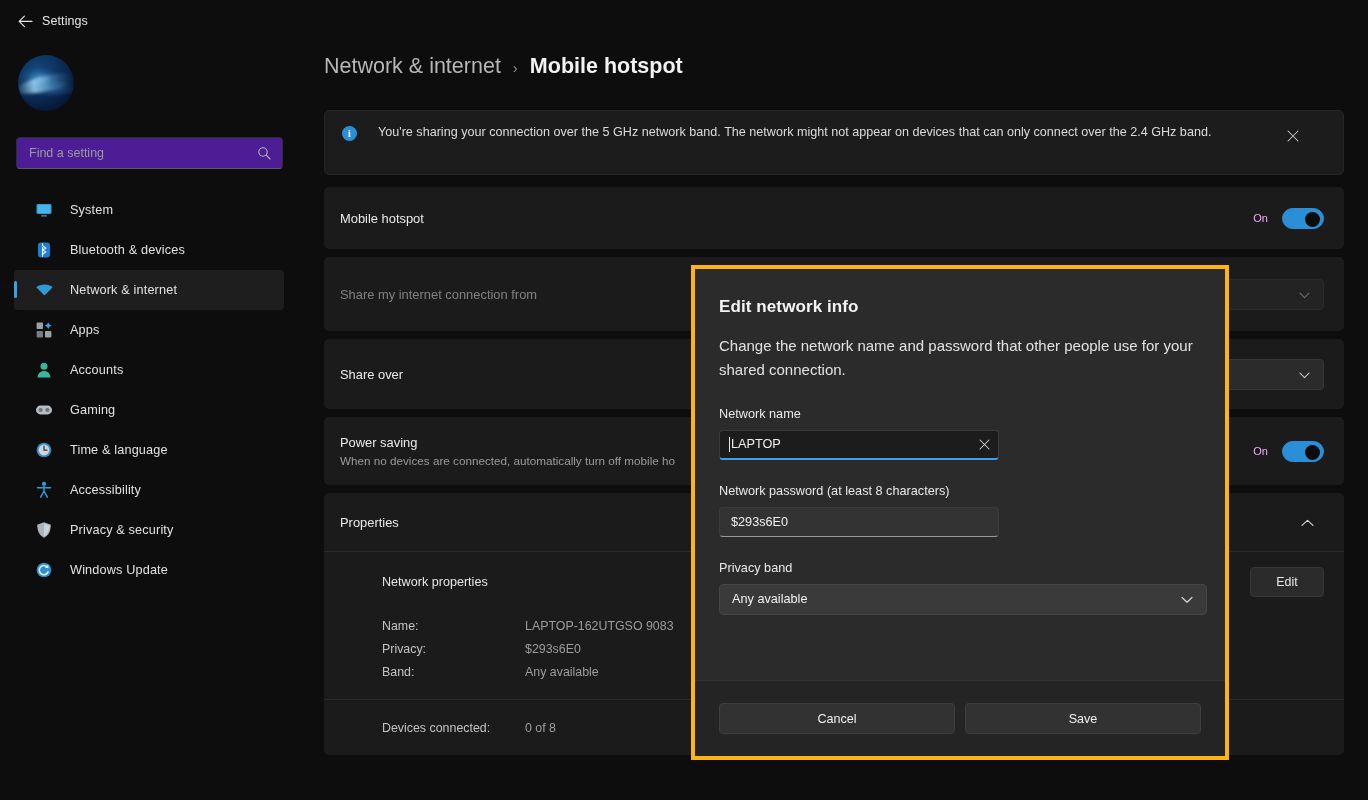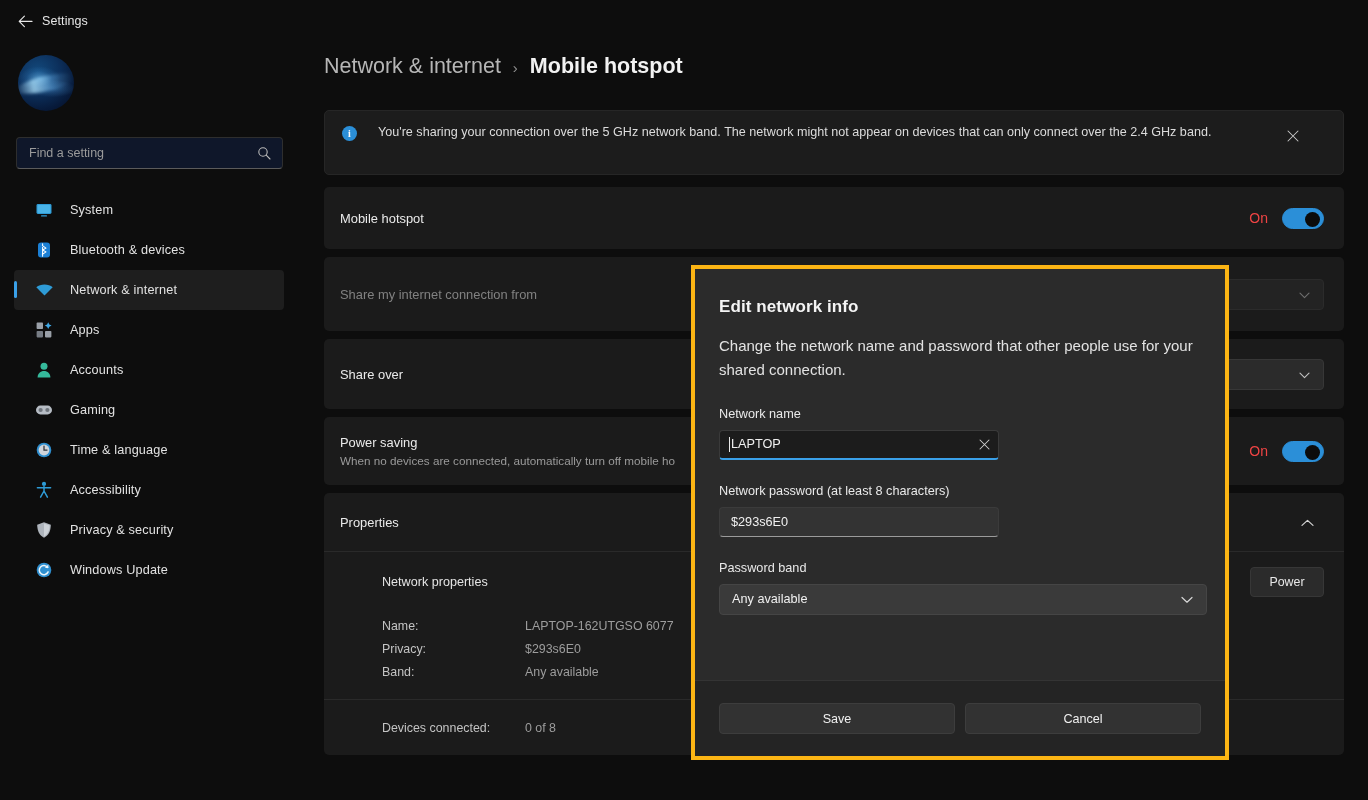--- a/index.html
+++ b/index.html
@@ -46,21 +46,21 @@
     width: 112%; height: 26%;
     background: linear-gradient(95deg, rgba(160,220,255,0) 2%, rgba(175,228,255,.75) 30%, rgba(120,195,250,.30) 58%, rgba(160,220,255,0) 92%);
     border-radius: 50%;
     transform: rotate(-13deg);
     filter: blur(1.4px);
   }
 
   .searchbox {
     position: absolute; left: 16px; top: 95px;
     width: 267px; height: 32px;
-    background: #0f172a;
+    background: #4c1d95;
     border: 1px solid #2e2e2e;
     border-bottom: 1px solid #5b5b5b;
     border-radius: 4px;
     display: flex; align-items: center;
     cursor: text;
   }
   .searchbox .ph { font-size: 12.5px; color: #9b9b9b; margin-left: 12px; flex: 1; }
   .searchbox .mag { margin-right: 11px; display: flex; align-items: center; }
 
   .navlist { position: absolute; left: 0; top: 148px; width: 300px; }
@@ -122,21 +122,21 @@
   .row {
     display: flex; align-items: center; min-height: 62px;
     padding: 0 20px 0 16px;
   }
   .row-main { flex: 1; min-width: 0; }
   .row-title { font-size: 12.9px; color: #eaeaea; }
   .row-title.dim { color: #818181; }
   .row-sub { font-size: 11.7px; color: #9a9a9a; margin-top: 4px; white-space: nowrap; }
   .row-right { display: flex; align-items: center; gap: 14px; flex: 0 0 auto; }
 
-  .on-label { font-size: 14px; color: #ef4444; }
+  .on-label { font-size: 11px; color: #f0abfc; }
   .toggle {
     width: 42px; height: 21px; border-radius: 11px;
     background: #2b8fd8; border: 1px solid #2b8fd8;
     position: relative; cursor: pointer; flex: 0 0 auto;
   }
   .toggle .knob {
     position: absolute; right: 3px; top: 3px;
     width: 15px; height: 15px; border-radius: 50%; background: #0c0c0c;
   }
 
@@ -474,29 +474,29 @@
         </div>
         <div class="divider"></div>
 
         <div class="props-body">
           <div class="sub-row">
             <div class="row-main">
               <div class="sub-head">Network properties</div>
             </div>
             <div class="row-right">
               <div class="edit-btn">
-                <span>Power</span>
+                <span>Edit</span>
               </div>
             </div>
           </div>
 
           <div class="props-grid">
             <div class="prow">
               <span class="pk">Name:</span>
-              <span class="pv">LAPTOP-162UTGSO 6077</span>
+              <span class="pv">LAPTOP-162UTGSO 9083</span>
             </div>
             <div class="prow">
               <span class="pk">Privacy:</span>
               <span class="pv">$293s6E0</span>
             </div>
             <div class="prow">
               <span class="pk">Band:</span>
               <span class="pv">Any available</span>
             </div>
           </div>
@@ -529,34 +529,34 @@
             <path d="M1 1 L10 10 M10 1 L1 10" stroke="currentColor" stroke-width="1.05" stroke-linecap="round"></path>
           </svg>
         </span>
       </div>
 
       <div class="field-label">Network password (at least 8 characters)</div>
       <div class="input-wrap normal">
         <span class="input-val">$293s6E0</span>
       </div>
 
-      <div class="field-label">Password band</div>
+      <div class="field-label">Privacy band</div>
       <div class="dlg-combo">
         <span class="val">Any available</span>
         <span class="chev">
           <svg width="12" height="8" viewBox="0 0 12 8">
             <path d="M1 1.5 L6 6.2 L11 1.5" stroke="currentColor" stroke-width="1.2" fill="none" stroke-linecap="round" stroke-linejoin="round"></path>
           </svg>
         </span>
       </div>
     </div>
 
     <div class="dlg-footer">
       <div class="dlg-btn">
+        <span>Cancel</span>
+      </div>
+      <div class="dlg-btn">
         <span>Save</span>
       </div>
-      <div class="dlg-btn">
-        <span>Cancel</span>
-      </div>
     </div>
   </div>
 
 </div>
 
 </body></html>

